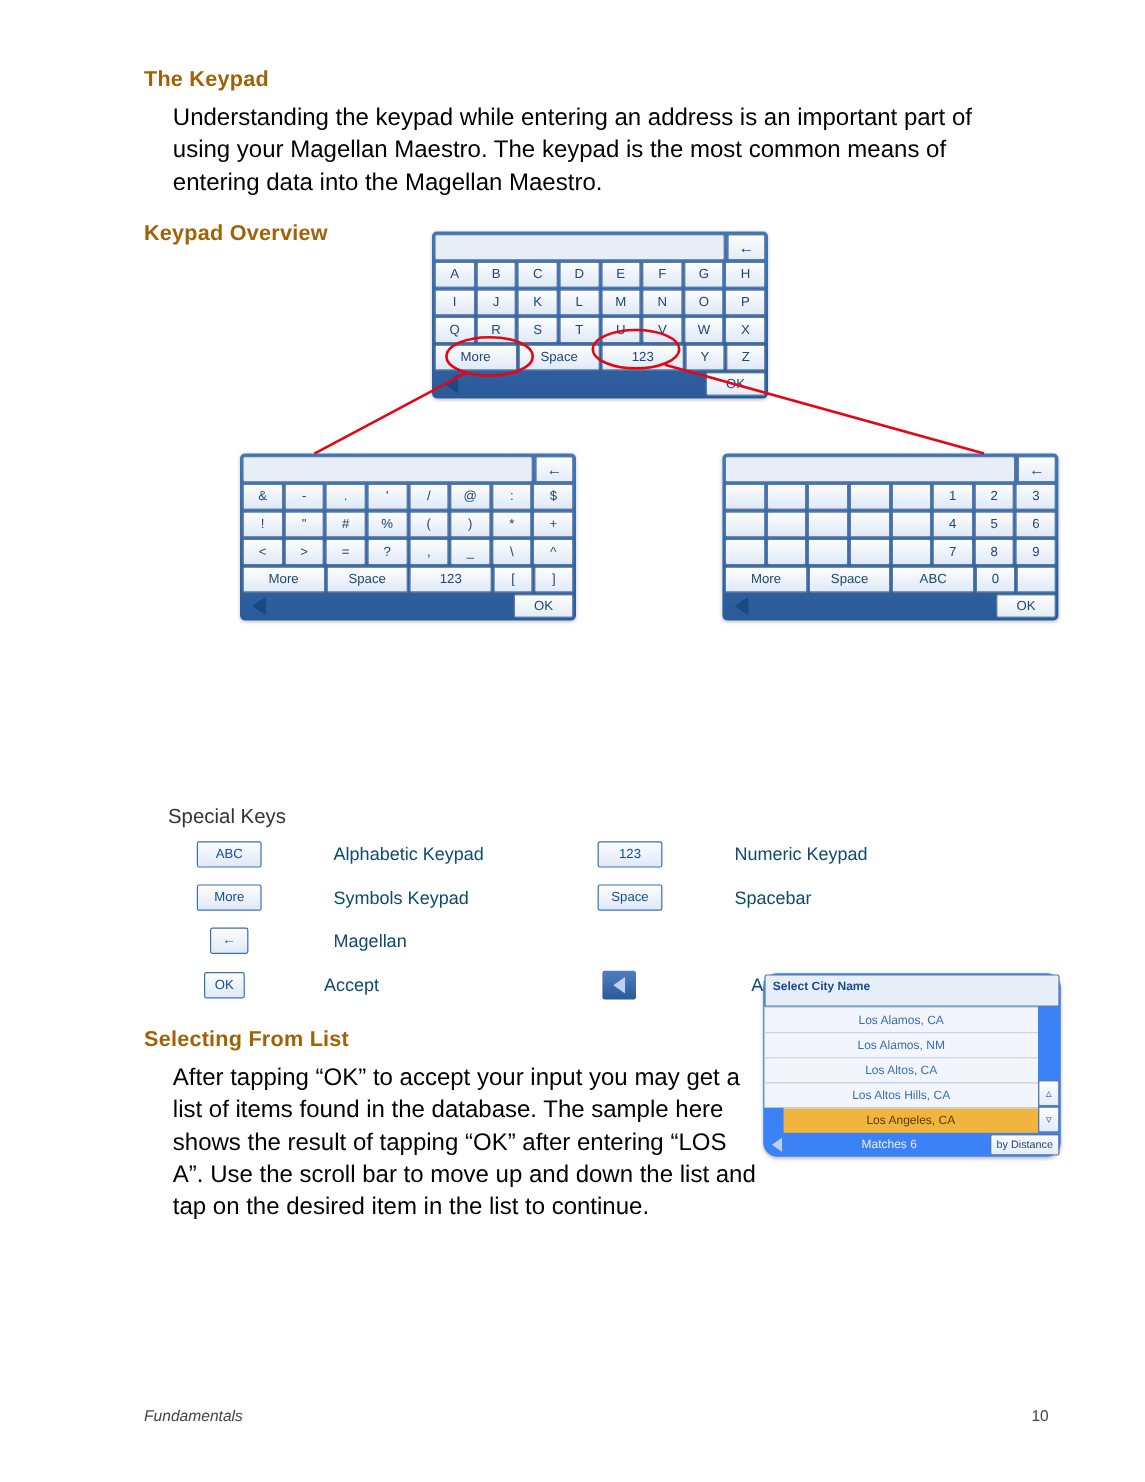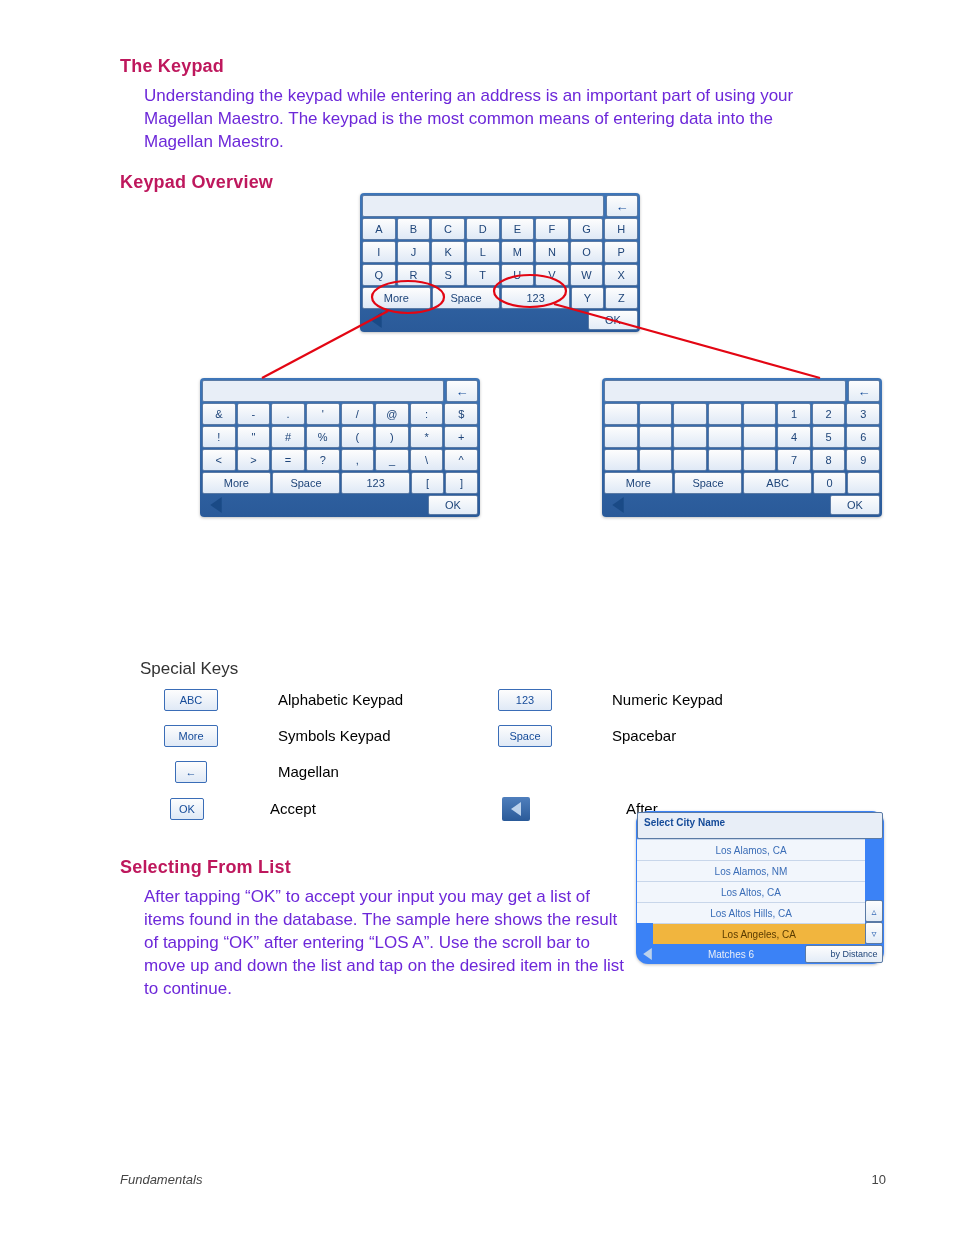--- a/index.html
+++ b/index.html
@@ -16,28 +16,28 @@
     height: 1235px;
     position: relative;
     box-sizing: border-box;
     padding: 56px 108px 40px 120px;
   }
   h3 {
     font-family: "Arial Narrow", Arial, sans-serif;
     font-weight: 700;
     font-size: 18px;
     margin: 0 0 8px 0;
-    color: #be185d;
+    color: #a16207;
     letter-spacing: 0.2px;
   }
   .body-text {
     margin: 0 0 18px 24px;
-    font-size: 17px;
+    font-size: 20px;
     line-height: 1.35;
-    color: #6d28d9;
+    color: #000000;
   }
   .italic-head {
     font-size: 17px;
     margin: 28px 0 10px 20px;
     color: #333;
     font-family: "Arial", sans-serif;
   }
 
   
   .kp {
@@ -143,21 +143,21 @@
   .sk.square { width: 30px; margin-left: 11px; margin-right: 71px; }
   .sk.tri {
     width: 28px; height: 24px; margin-left: 12px; margin-right: 72px;
     background: linear-gradient(#4f7fbd,#2a5a99);
     border: none;
   }
   .sk.tri svg { width: 10px; height: 14px; fill: #bcd2ec; }
   .sk-label {
     flex: 0 0 220px;
     font-size: 15px;
-    color: #000000;
+    color: #0c4a6e;
   }
   .sk-col2 { display:flex; align-items:center; }
 
   
   .citylist {
     position: absolute;
     right: 70px;
     top: 811px;
     width: 246px;
     background: #3b82f6;
@@ -203,28 +203,28 @@
   }
   .citylist .scroll .track { flex:1; background:#dbe6f4; border-left:1px solid #aac0dc; border-right:1px solid #aac0dc; }
   .citylist .ftr { display:flex; height:18px; margin-top:1px; }
   .citylist .ftr .tri { width:20px; display:flex;align-items:center;justify-content:center; }
   .citylist .ftr .matches{ flex:1; color:#e8eef7; font-size:10px; display:flex;align-items:center;justify-content:center;}
   .citylist .ftr .byd {
     width:56px;
     background:linear-gradient(#fdfdfd,#e3ecf7);
     border:1px solid #5a7aa5;border-radius:2px;
     font-size:9px;color:#20467a;
-    display:flex;align-items:center;justify-content:center;padding-left:20px;
+    display:flex;align-items:center;justify-content:center;
   }
 
   
   .page-footer {
     position: absolute;
     left: 120px;
-    right: 68px;
+    right: 80px;
     bottom: 48px;
     display: flex;
     justify-content: space-between;
     font-size: 13px;
     color: #444;
     font-family: Arial, sans-serif;
   }
   .page-footer .sec { font-style: italic; }
 
   
@@ -439,21 +439,21 @@
         <div class="sk tri">
           <svg viewBox="0 0 10 14">
               <polygon points="10,0 10,14 0,7"></polygon>
             </svg>
         </div>
         <div class="sk-label" style="margin-left:24px;">After</div>
       </div>
     </div>
   </div>
 
-  <h3 style="margin-top:36px;">Selecting From List</h3>
+  <h3 style="margin-top:23px;">Selecting From List</h3>
   <p class="body-text" style="max-width:490px;">After tapping “OK” to accept your input you may get a list of items found in the database.  The sample here shows the result of tapping “OK” after entering “LOS A”.  Use the scroll bar to move up and down the list and tap on the desired item in the list to continue.</p>
 
   <div class="citylist">
     <div class="hdr">Select City Name</div>
     <div class="body">
       <div class="rows">
         <div class="crow">Los Alamos, CA</div>
         <div class="crow">Los Alamos, NM</div>
         <div class="crow">Los Altos, CA</div>
         <div class="crow">Los Altos Hills, CA</div>

